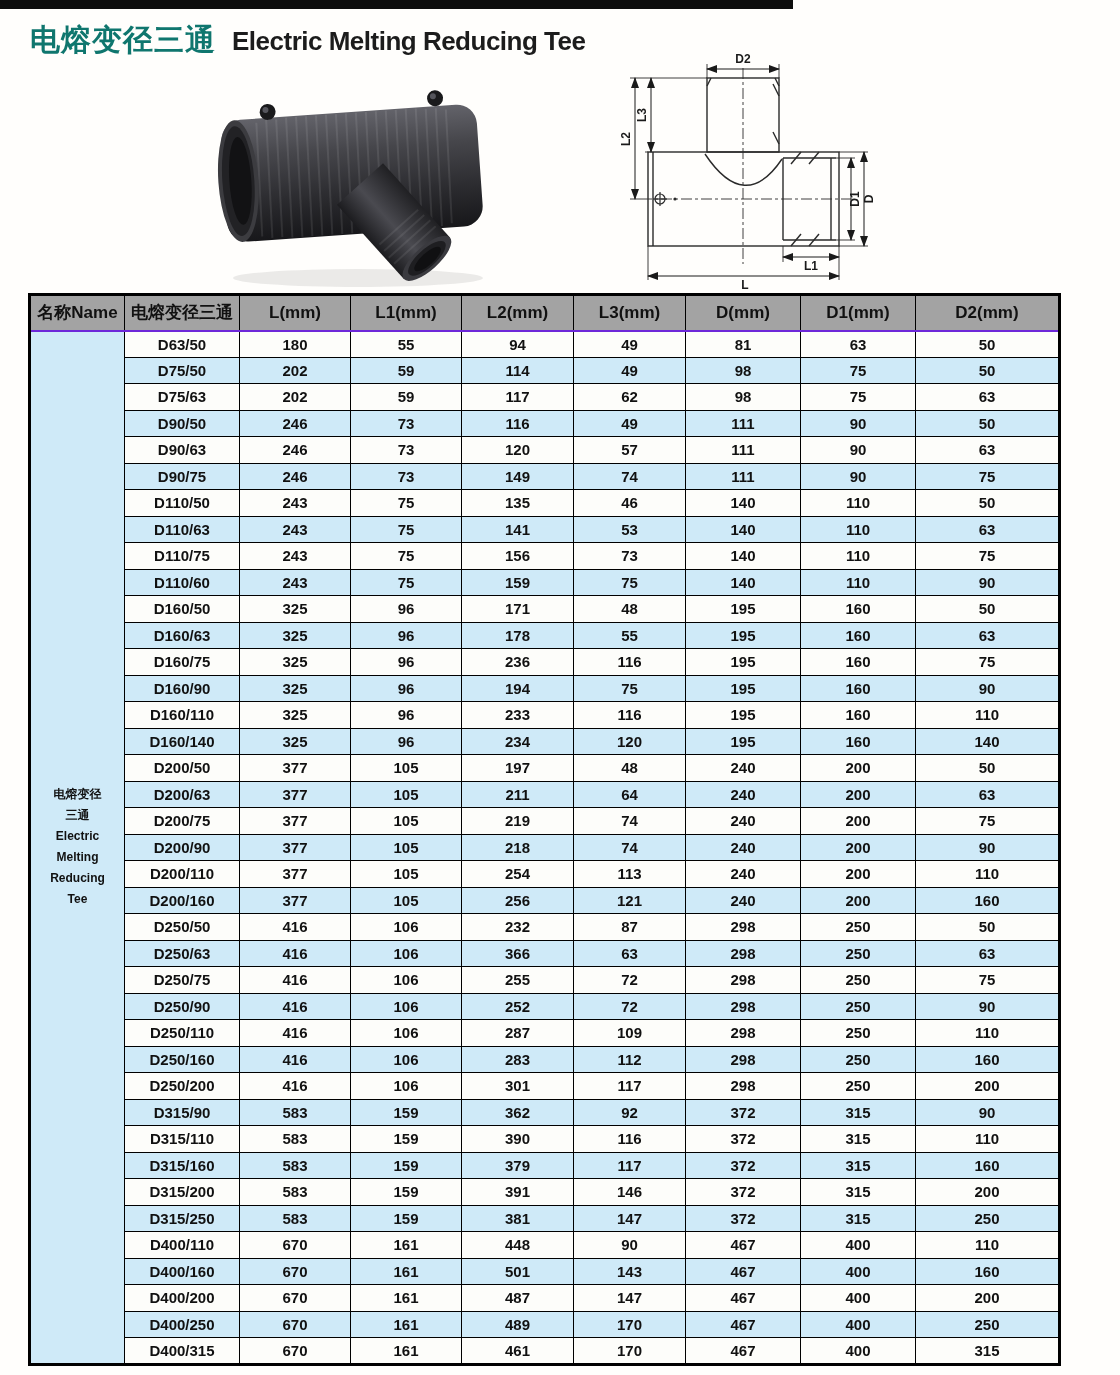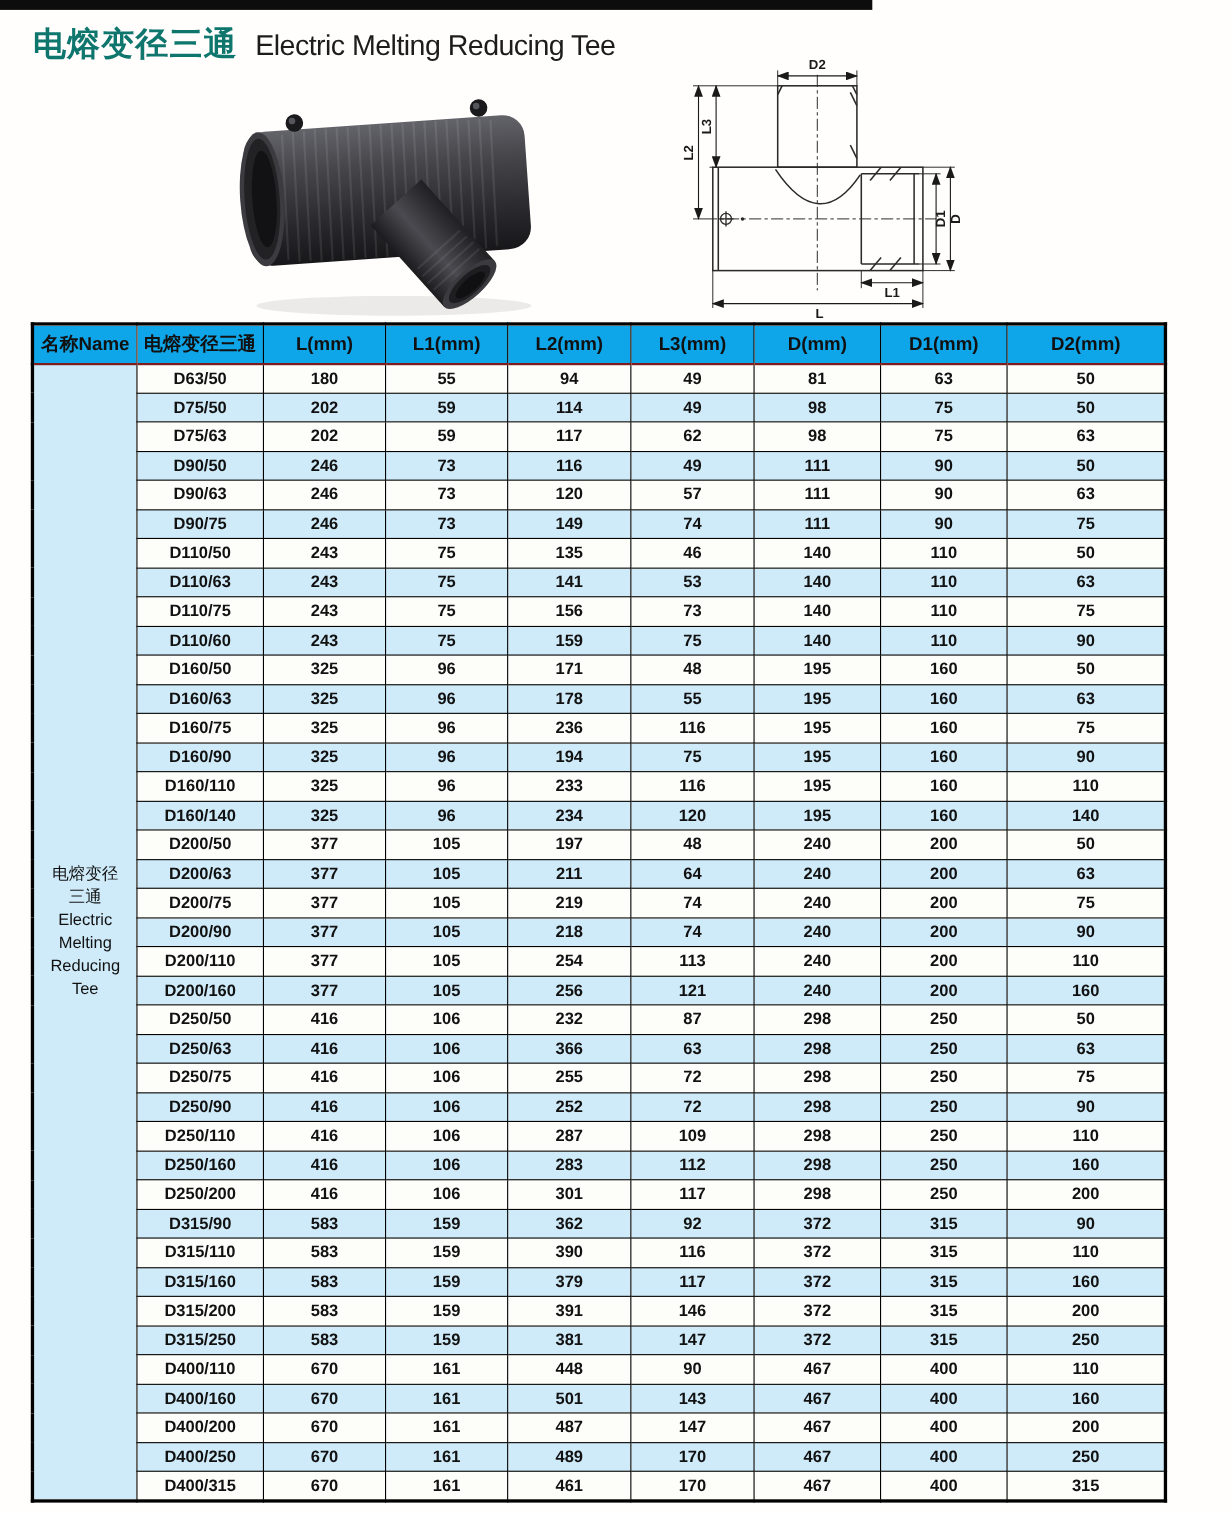--- a/index.html
+++ b/index.html
@@ -27,21 +27,21 @@
     white-space: nowrap;
   }
   .title-cn {
     font-size: 30px;
     font-weight: bold;
     color: #0f766e;
     letter-spacing: 1px;
   }
   .title-en {
     font-size: 26px;
-    font-weight: normal;
+    font-weight: bold;
     color: #1c1c1c;
     letter-spacing: -0.5px;
   }
   .photo-wrap {
     position: absolute;
     left: 208px; top: 72px;
     width: 295px; height: 218px;
   }
   .drawing-wrap {
     position: absolute;
@@ -66,34 +66,34 @@
   .spec-table th, .spec-table td {
     border: 1px solid #000;
     text-align: center;
     vertical-align: middle;
     overflow: hidden;
   }
   .spec-table thead th {
     height: 36px;
     font-size: 17px;
     font-weight: bold;
-    background: #0ea5e9;
-    border-bottom: 2px solid #7f1d1d;
+    background: #a3a3a3;
+    border-bottom: 2px solid #6d28d9;
   }
   .spec-table tbody td {
     height: 26.5px;
     font-size: 15px;
     font-weight: bold;
     background: #fdfdfa;
   }
   .spec-table tbody tr.alt td { background: #cfeaf8; }
   .spec-table td.name-cell {
     background: #cfeaf8 !important;
-    font-size: 15px;
-    font-weight: normal;
+    font-size: 12px;
+    font-weight: bold;
     line-height: 21px;
     padding: 4px 2px;
   }
 </style>
 </head>
 <body>
 
 <div class="page">
 
   <div class="top-bar"></div>

